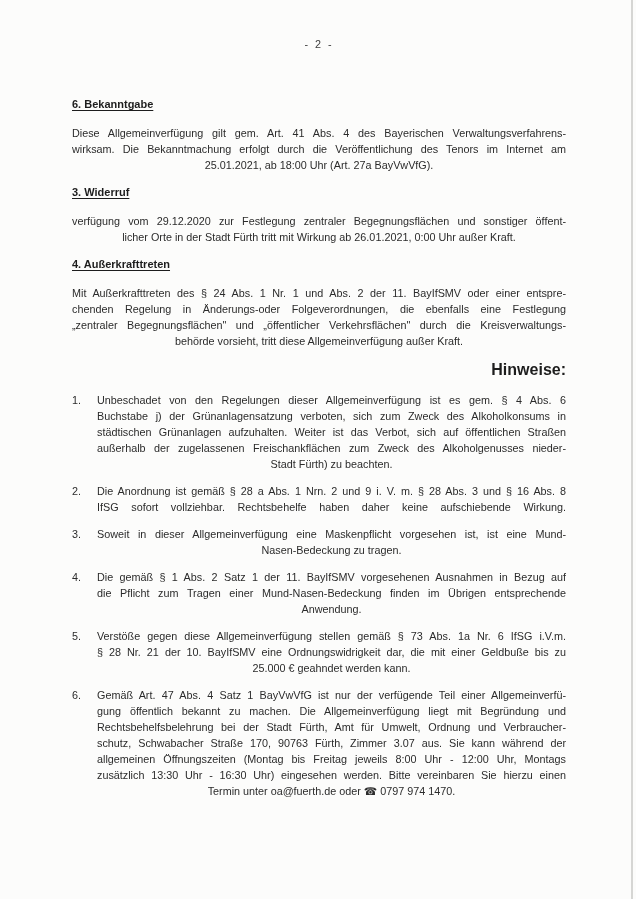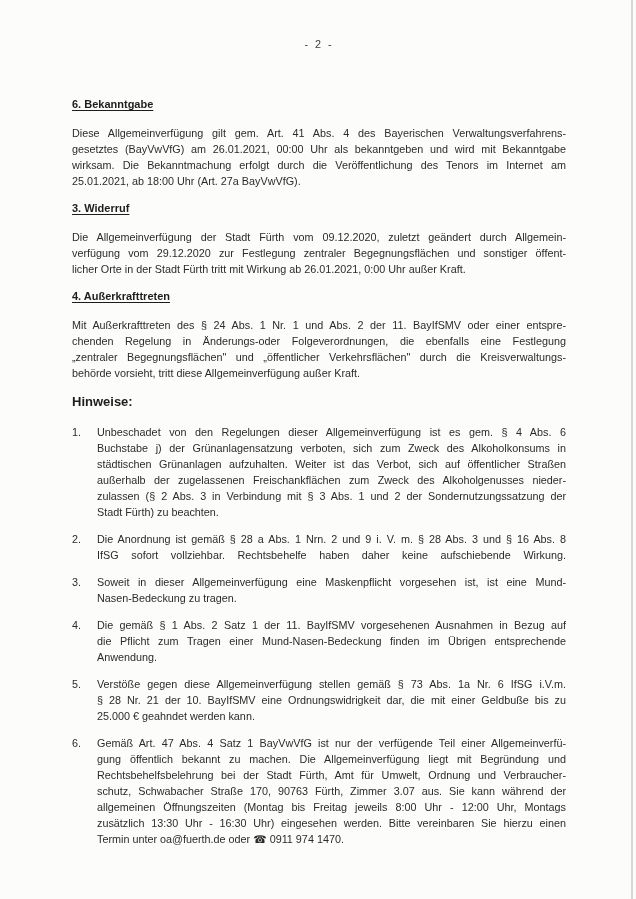--- a/index.html
+++ b/index.html
@@ -44,32 +44,32 @@
   .sec-heading {
     font-weight: 700;
     text-decoration: underline;
     text-underline-offset: 2px;
     color: #1d1d1d;
     font-size: 11px;
   }
   .sec-heading.first { margin-top: 44px; }
   .sec-heading.later { margin-top: 11px; }
   .para { margin-top: 13px; }
-  .tline { text-align: left; }
+  .tline { text-align: center; }
   .tline.j {
     text-align: justify;
     text-align-last: justify;
     text-justify: inter-word;
   }
   .hinweise-heading {
     margin-top: 13px;
-    text-align: left;
+    text-align: right;
     font-weight: 700;
     color: #1d1d1d;
-    font-size: 13px;
+    font-size: 16px;
   }
   .hitem {
     display: flex;
     margin-top: 11px;
   }
   .hitem.first { margin-top: 14px; }
   .hnum {
     flex: 0 0 25px;
     color: #2b2b2b;
   }
@@ -80,30 +80,28 @@
 
 <div class="page">
   <div class="content">
 
     <div class="pagenum">- 2 -</div>
 
     <div class="section">
       <div class="sec-heading first">6. Bekanntgabe</div>
       <div class="para">
           <div class="tline j">Diese Allgemeinverfügung gilt gem. Art. 41 Abs. 4 des Bayerischen Verwaltungsverfahrens-</div>
-          <div class="tline j">gesetztes (BayVwVfG) am 26.01.2021, 00:00 Uhr als bekanntgeben und wird mit Bekanntgabe</div>
           <div class="tline j">wirksam. Die Bekanntmachung erfolgt durch die Veröffentlichung des Tenors im Internet am</div>
           <div class="tline">25.01.2021, ab 18:00 Uhr (Art. 27a BayVwVfG).</div>
         </div>
     </div>
 
     <div class="section">
       <div class="sec-heading later">3. Widerruf</div>
       <div class="para">
-          <div class="tline j">Die Allgemeinverfügung der Stadt Fürth vom 09.12.2020, zuletzt geändert durch Allgemein-</div>
           <div class="tline j">verfügung vom 29.12.2020 zur Festlegung zentraler Begegnungsflächen und sonstiger öffent-</div>
           <div class="tline">licher Orte in der Stadt Fürth tritt mit Wirkung ab 26.01.2021, 0:00 Uhr außer Kraft.</div>
         </div>
     </div>
 
     <div class="section">
       <div class="sec-heading later">4. Außerkrafttreten</div>
       <div class="para">
           <div class="tline j">Mit Außerkrafttreten des § 24 Abs. 1 Nr. 1 und Abs. 2 der 11. BayIfSMV oder einer entspre-</div>
           <div class="tline j">chenden Regelung in Änderungs-oder Folgeverordnungen, die ebenfalls eine Festlegung</div>
@@ -112,23 +110,22 @@
         </div>
     </div>
 
     <div class="hinweise-heading">Hinweise:</div>
 
     <div class="hitem first">
       <div class="hnum">1.</div>
       <div class="htext">
           <div class="tline j">Unbeschadet von den Regelungen dieser Allgemeinverfügung ist es gem. § 4 Abs. 6</div>
           <div class="tline j">Buchstabe j) der Grünanlagensatzung verboten, sich zum Zweck des Alkoholkonsums in</div>
-          <div class="tline j">städtischen Grünanlagen aufzuhalten. Weiter ist das Verbot, sich auf öffentlicher Straßen</div>
+          <div class="tline j">städtischen Grünanlagen aufzuhalten. Weiter ist das Verbot, sich auf öffentlichen Straßen</div>
           <div class="tline j">außerhalb der zugelassenen Freischankflächen zum Zweck des Alkoholgenusses nieder-</div>
-          <div class="tline j">zulassen (§ 2 Abs. 3 in Verbindung mit § 3 Abs. 1 und 2 der Sondernutzungssatzung der</div>
           <div class="tline">Stadt Fürth) zu beachten.</div>
         </div>
     </div>
 
     <div class="hitem">
       <div class="hnum">2.</div>
       <div class="htext">
           <div class="tline j">Die Anordnung ist gemäß § 28 a Abs. 1 Nrn. 2 und 9 i. V. m. § 28 Abs. 3 und § 16 Abs. 8</div>
           <div class="tline j">IfSG sofort vollziehbar. Rechtsbehelfe haben daher keine aufschiebende Wirkung.</div>
         </div>
@@ -162,18 +159,18 @@
 
     <div class="hitem">
       <div class="hnum">6.</div>
       <div class="htext">
           <div class="tline j">Gemäß Art. 47 Abs. 4 Satz 1 BayVwVfG ist nur der verfügende Teil einer Allgemeinverfü-</div>
           <div class="tline j">gung öffentlich bekannt zu machen. Die Allgemeinverfügung liegt mit Begründung und</div>
           <div class="tline j">Rechtsbehelfsbelehrung bei der Stadt Fürth, Amt für Umwelt, Ordnung und Verbraucher-</div>
           <div class="tline j">schutz, Schwabacher Straße 170, 90763 Fürth, Zimmer 3.07 aus. Sie kann während der</div>
           <div class="tline j">allgemeinen Öffnungszeiten (Montag bis Freitag jeweils 8:00 Uhr - 12:00 Uhr, Montags</div>
           <div class="tline j">zusätzlich 13:30 Uhr - 16:30 Uhr) eingesehen werden. Bitte vereinbaren Sie hierzu einen</div>
-          <div class="tline">Termin unter oa@fuerth.de oder ☎ 0911 974 1470.</div>
+          <div class="tline">Termin unter oa@fuerth.de oder ☎ 0797 974 1470.</div>
         </div>
     </div>
 
   </div>
 </div>
 
 </body></html>

